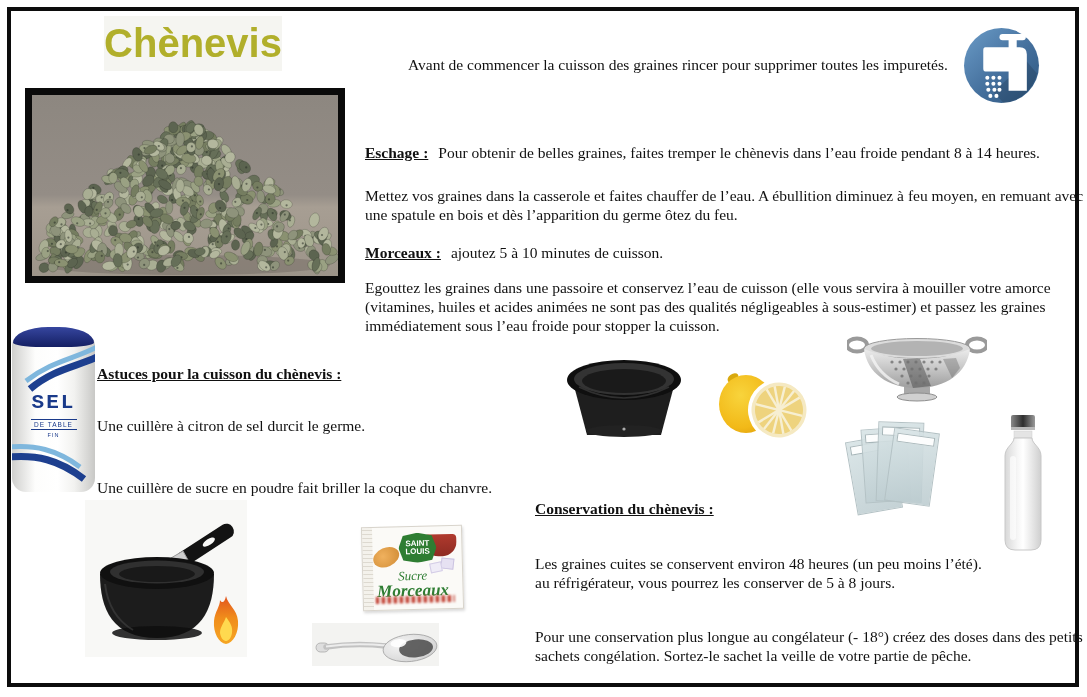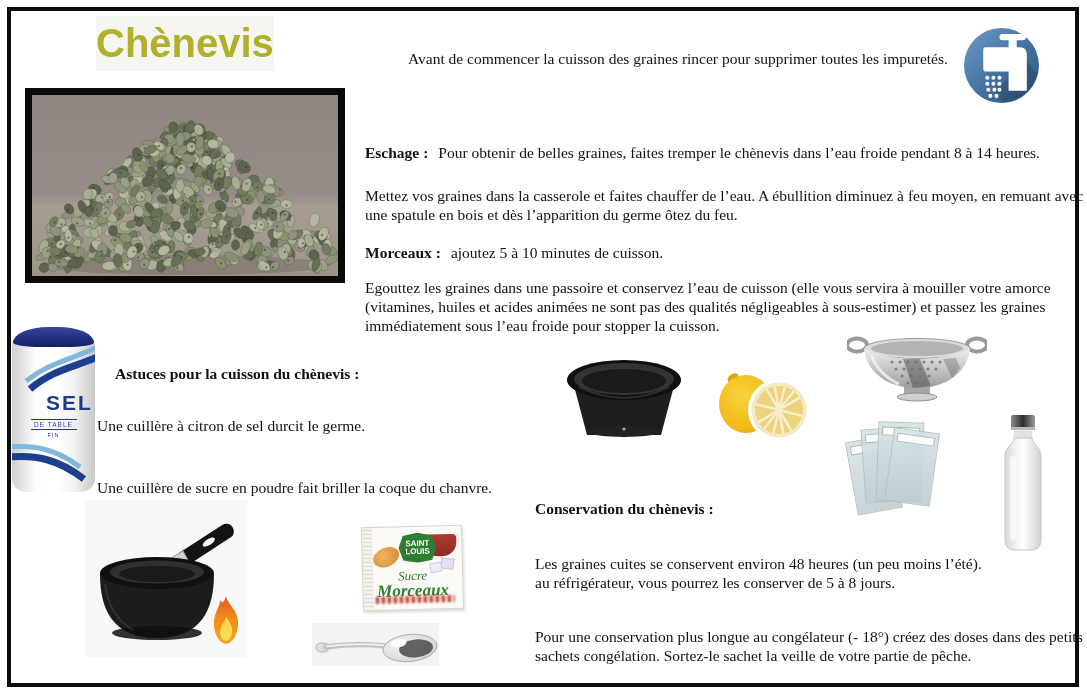--- a/index.html
+++ b/index.html
@@ -3,57 +3,57 @@
 <meta charset="utf-8">
 <style>
   html,body{margin:0;padding:0;background:#ffffff;}
   body{width:1087px;height:697px;position:relative;overflow:hidden;
        font-family:"Liberation Serif",serif;color:#111;}
   .abs{position:absolute;}
   
   .border-frame{left:7px;top:7px;width:1072px;height:680px;border:4px solid #0c0c0c;
                 box-sizing:border-box;pointer-events:none;}
   
-  .title-bg{left:96px;top:16px;width:178px;height:55px;background:#f5f5f1;
-            display:flex;align-items:center;justify-content:flex-start;}
+  .title-bg{left:104px;top:16px;width:178px;height:55px;background:#f5f5f1;
+            display:flex;align-items:center;justify-content:center;}
   .title-text{font-family:"Liberation Sans",sans-serif;font-weight:bold;font-size:40px;
               color:#b1af2b;letter-spacing:0px;}
   
   .txt{font-size:15.5px;line-height:19px;white-space:pre-line;}
-  .hd{font-weight:bold;}
+  .hd{font-weight:bold;text-decoration:underline;}
   .hd-sp{margin-right:10px;}
-  .intro{left:408px;top:49px;width:560px;}
+  .intro{left:408px;top:55px;width:560px;}
   .col-right{left:365px;width:730px;}
   .p-eschage{top:127px;}
   .p-boil{top:170px;}
   .p-agrainage{top:227px;}
   .p-drain{top:262px;}
   .astuces{left:97px;top:345px;width:470px;}
-  .astuces .a-title{margin:0 0 14px 18px;}
+  .astuces .a-title{margin:0 0 14px 0;}
   .astuces p{margin:0 0 24px 0;}
   .conservation{left:535px;top:480px;width:560px;}
   .conservation .c-title{margin:0 0 17px 0;}
   .conservation .cp1{margin:0 0 16px 0;}
   .conservation .cp2{margin:0 0 21px 0;}
   .conservation p{margin:0;}
   
   .seeds-photo{left:25px;top:88px;width:320px;height:195px;border:7px solid #0a0a0a;
                box-sizing:border-box;overflow:hidden;}
   
   .faucet{left:963px;top:27px;width:77px;height:77px;}
   
   .salt{left:12px;top:327px;width:83px;height:165px;}
   .salt-body{position:absolute;left:0;top:8px;width:83px;height:157px;overflow:hidden;
              border-radius:10px 10px 14px 14px;
              background:linear-gradient(90deg,#cfcfcd,#fdfdfc 28%,#ffffff 55%,#f2f2f0 75%,#c8c8c6);}
   .salt-cap{position:absolute;left:1px;top:0;width:81px;height:20px;
             background:linear-gradient(#36469f,#141f63);
             border-radius:50% 50% 40% 40% / 90% 90% 25% 25%;}
-  .salt-brand{position:absolute;left:16px;top:56px;width:100%;text-align:center;
-              font-family:Liberation Sans, sans-serif;font-weight:bold;font-size:21px;
+  .salt-brand{position:absolute;left:0;top:56px;width:100%;text-align:center;
+              font-family:Liberation Mono, monospace;font-weight:bold;font-size:21px;
               letter-spacing:2px;color:#1a3a8a;}
   .salt-sub{position:absolute;left:50%;top:84px;transform:translateX(-50%);width:46px;
             text-align:center;font-family:"Liberation Sans",sans-serif;font-size:6.5px;
             color:#1a3a8a;border-top:1px solid #1a3a8a;border-bottom:1px solid #1a3a8a;
             padding:1px 0;letter-spacing:1px;}
   .salt-grade{position:absolute;left:0;top:97px;width:100%;text-align:center;
               font-family:"Liberation Sans",sans-serif;font-size:5.5px;color:#1a3a8a;
               letter-spacing:1px;}
   
   .basin{left:565px;top:357px;width:118px;height:82px;}

